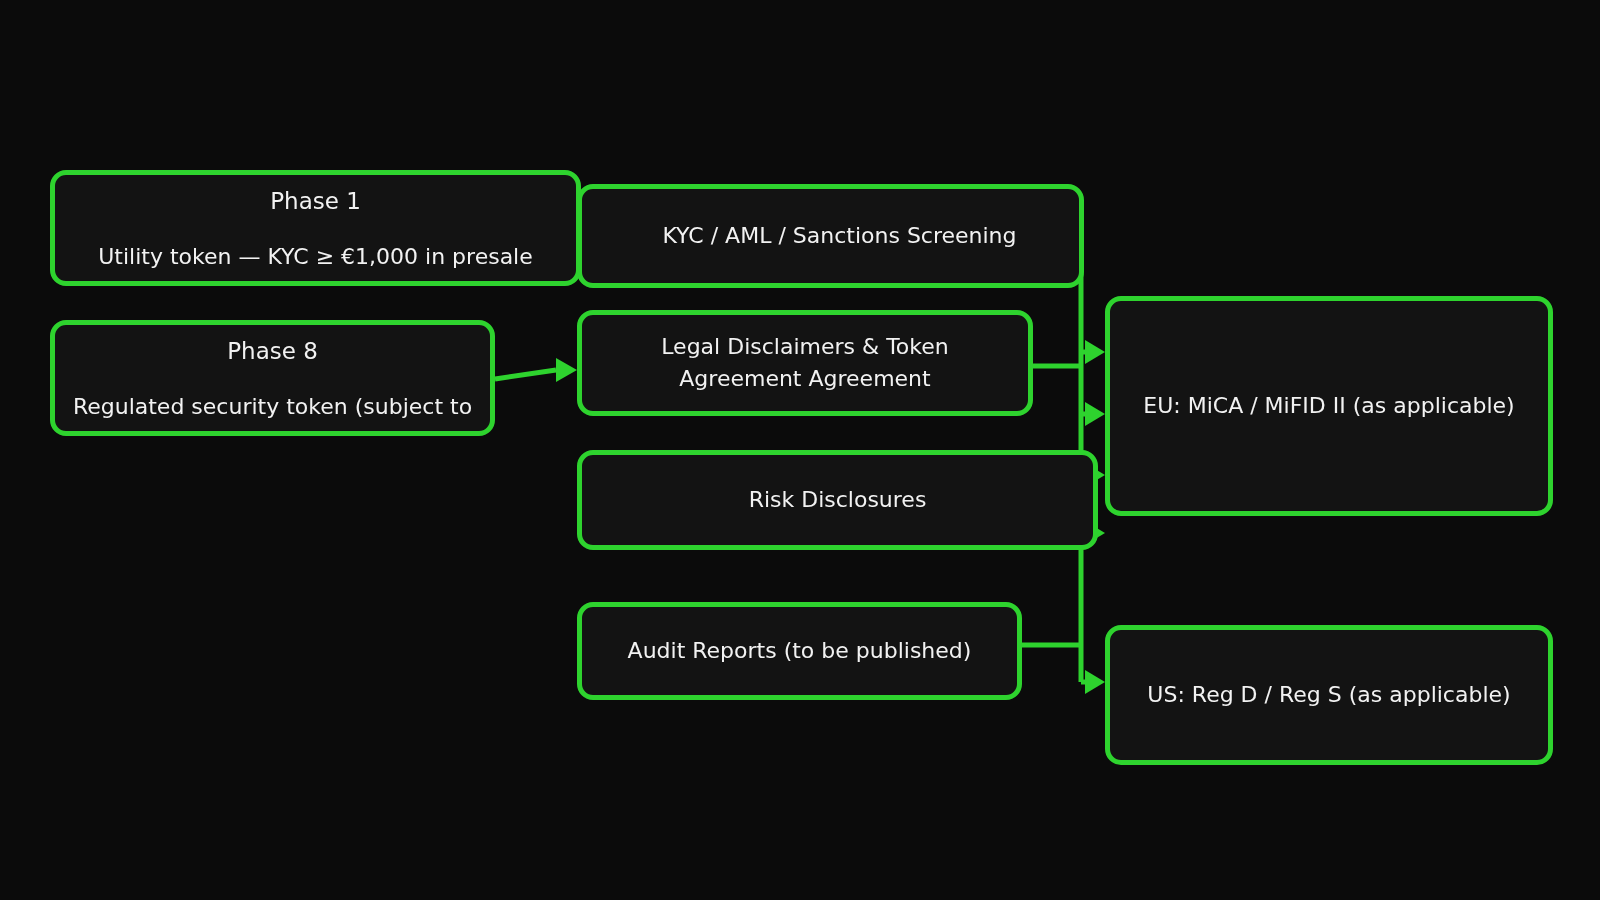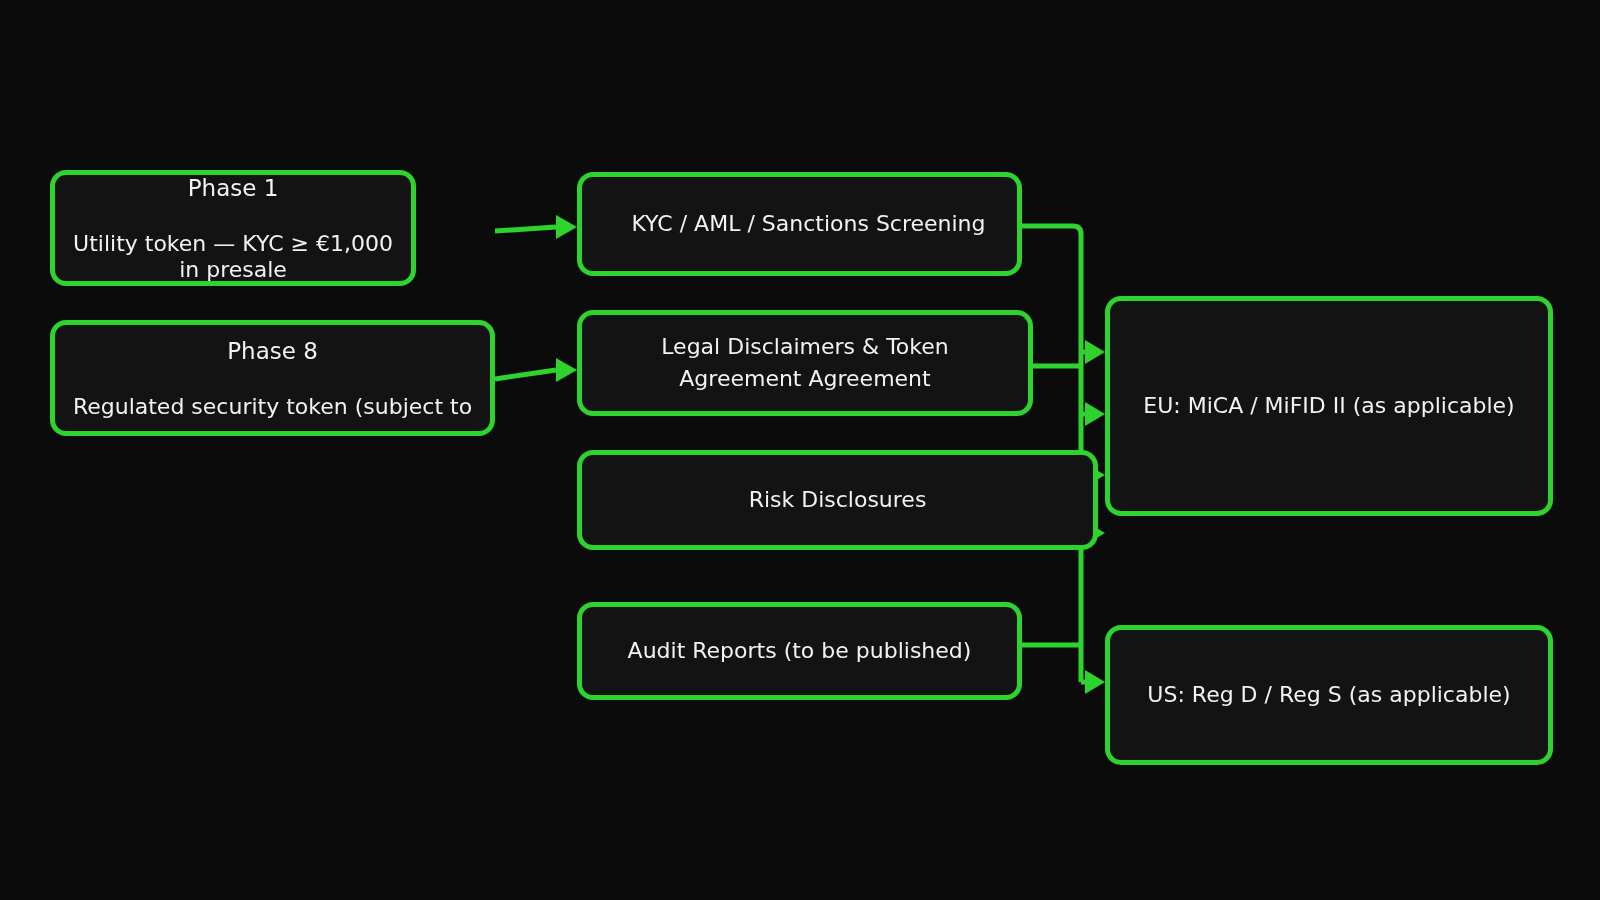--- a/index.html
+++ b/index.html
@@ -76,33 +76,33 @@
       <polygon points="556,215 556,239 577,227"></polygon>
       <polygon points="556,358 556,382 577,370"></polygon>
       <polygon points="1085,340 1085,364 1105,352"></polygon>
       <polygon points="1085,402 1085,426 1105,414"></polygon>
       <polygon points="1085,463 1085,487 1105,475"></polygon>
       <polygon points="1085,521 1085,545 1105,533"></polygon>
       <polygon points="1085,670 1085,694 1105,682"></polygon>
     </g>
   </svg>
 
-  <div class="node" style="left:50px; top:170px; width:366px; height:116px;">
+  <div class="node" style="left:50px; top:170px; width:531px; height:116px;">
     <div class="title">Phase 1</div>
     <div class="sub">Utility token — KYC ≥ €1,000 in presale</div>
   </div>
 
   <div class="node" style="left:50px; top:320px; width:445px; height:116px;">
     <div class="title">Phase 8</div>
     <div class="sub">
       <span class="line">Regulated security token (subject to</span>
     </div>
   </div>
 
-  <div class="node" style="left:577px; top:172px; width:445px; height:104px;padding-left:28px;">
+  <div class="node" style="left:577px; top:184px; width:507px; height:104px;padding-left:28px;">
     <div class="label">KYC / AML / Sanctions Screening</div>
   </div>
 
   <div class="node" style="left:577px; top:310px; width:456px; height:106px;">
     <div class="label">
       <span class="line">Legal Disclaimers &amp; Token</span>
       <span class="line">Agreement Agreement</span>
     </div>
   </div>
 

